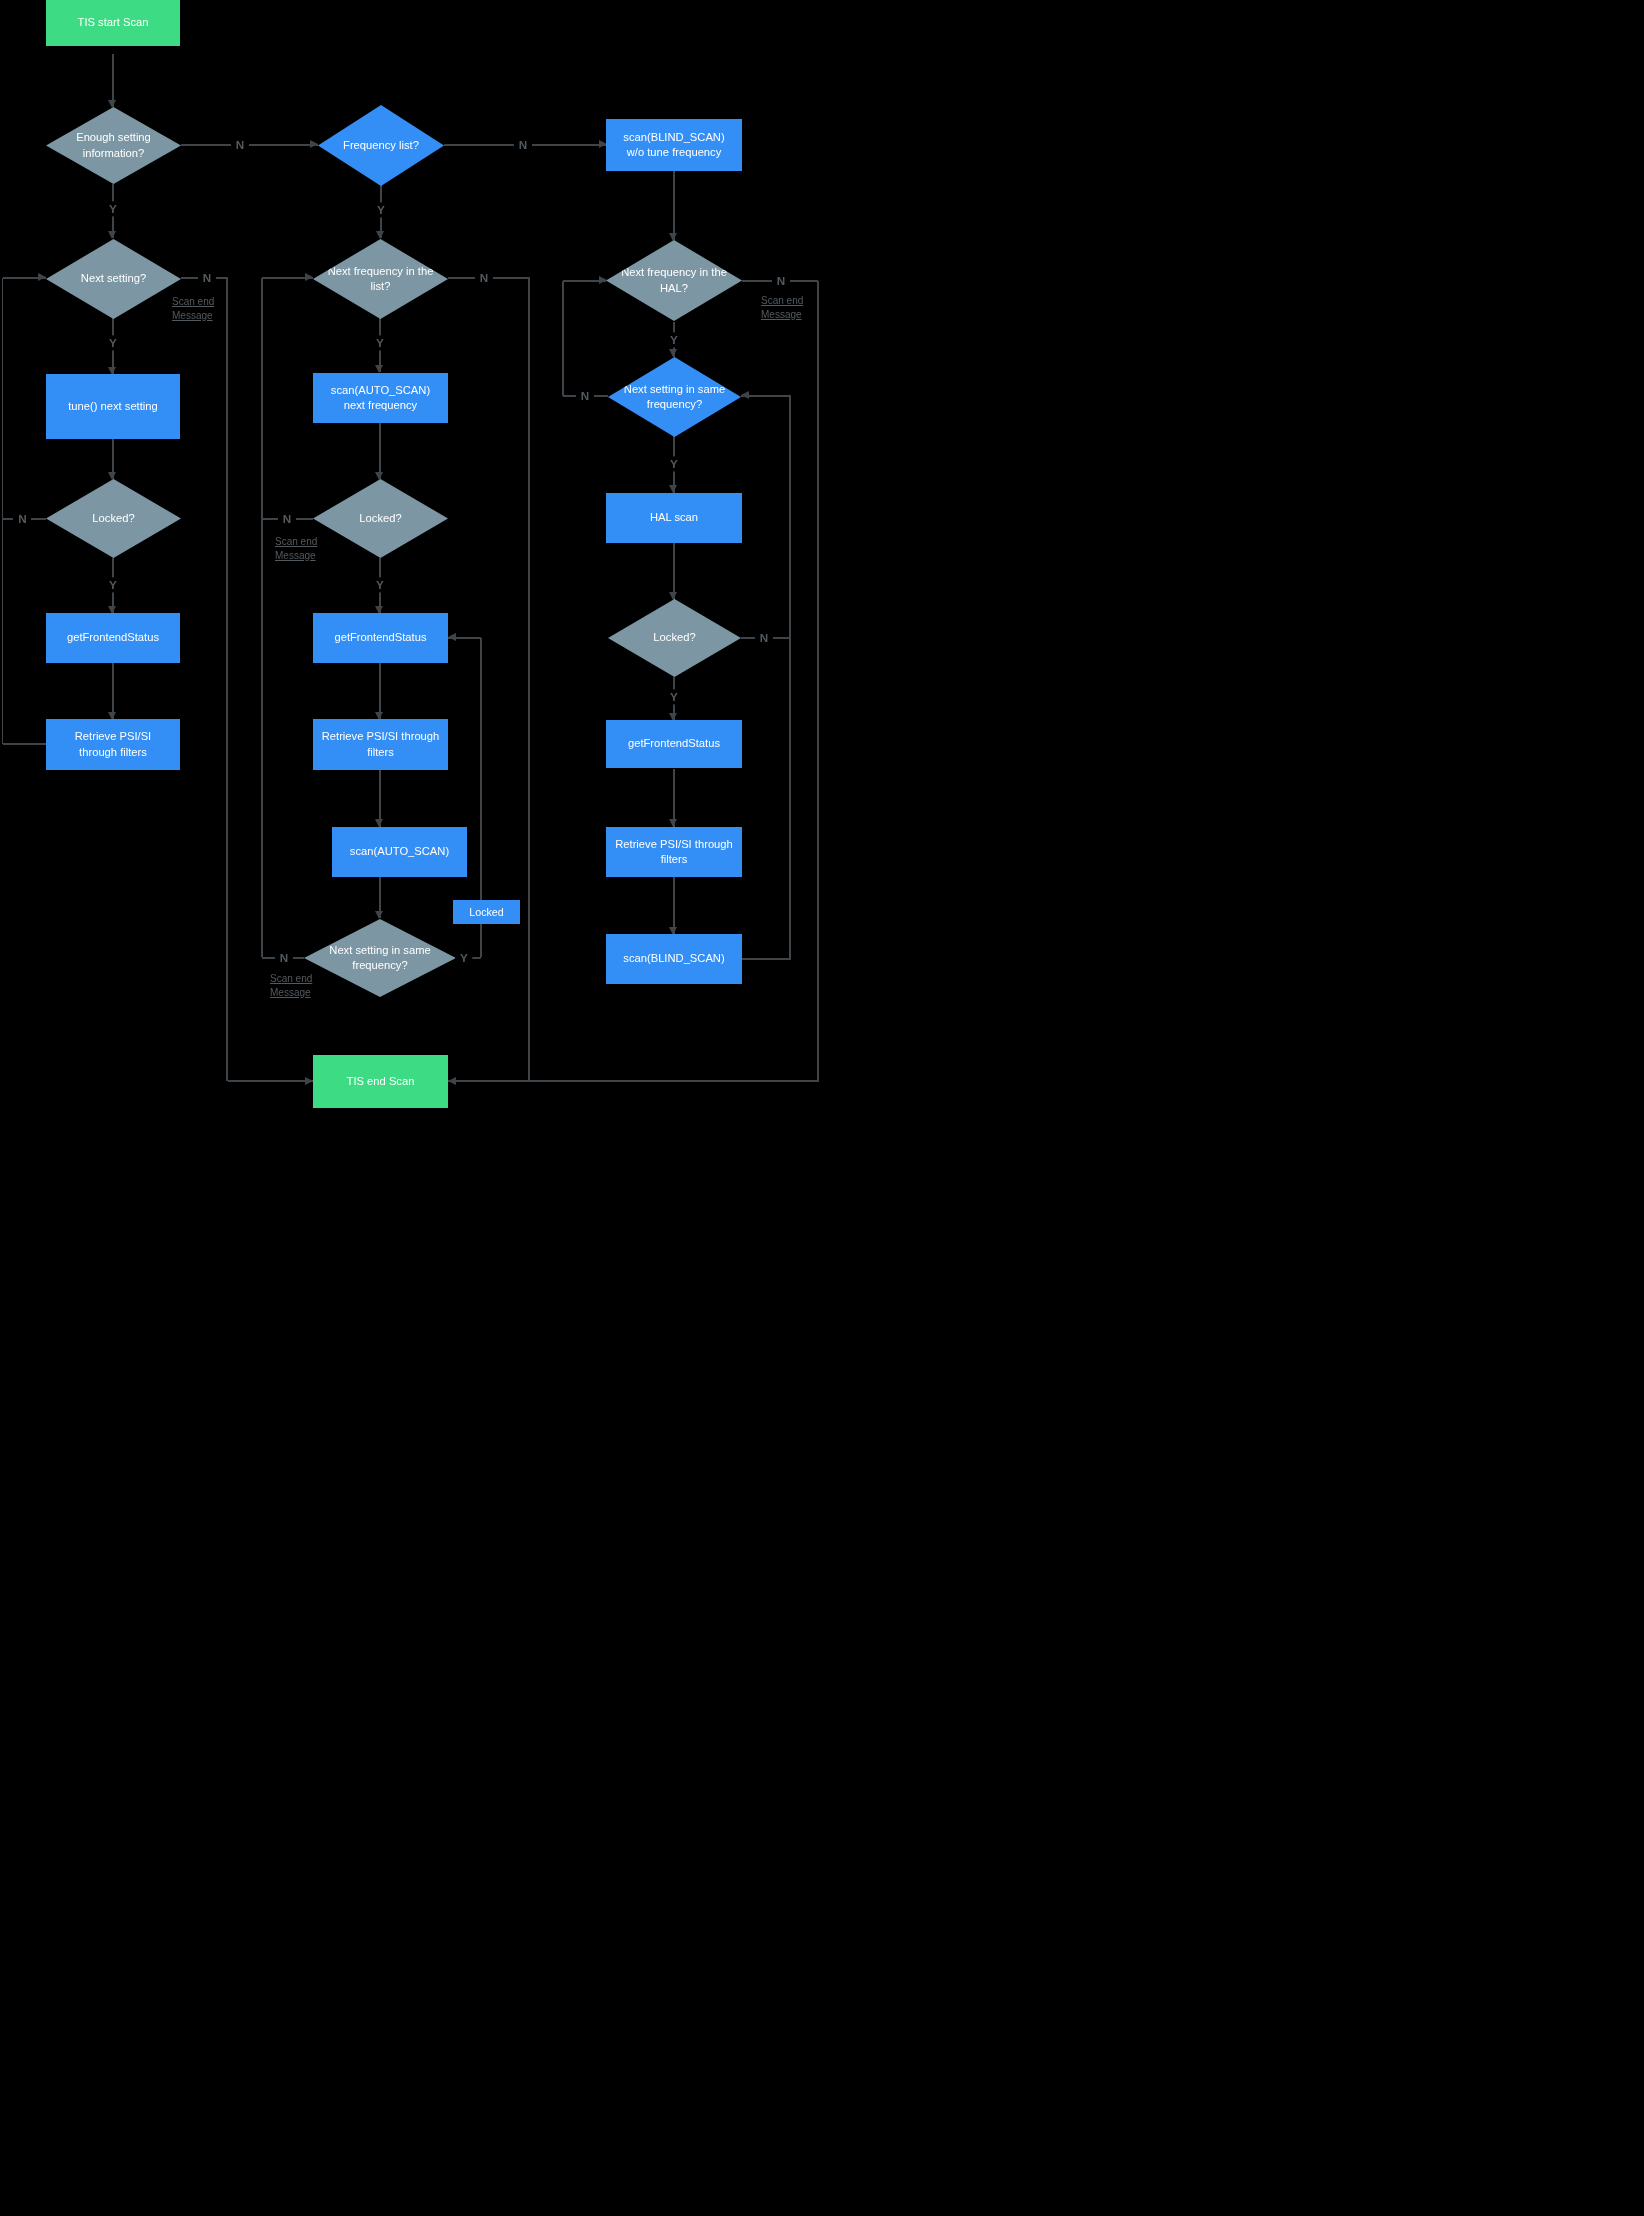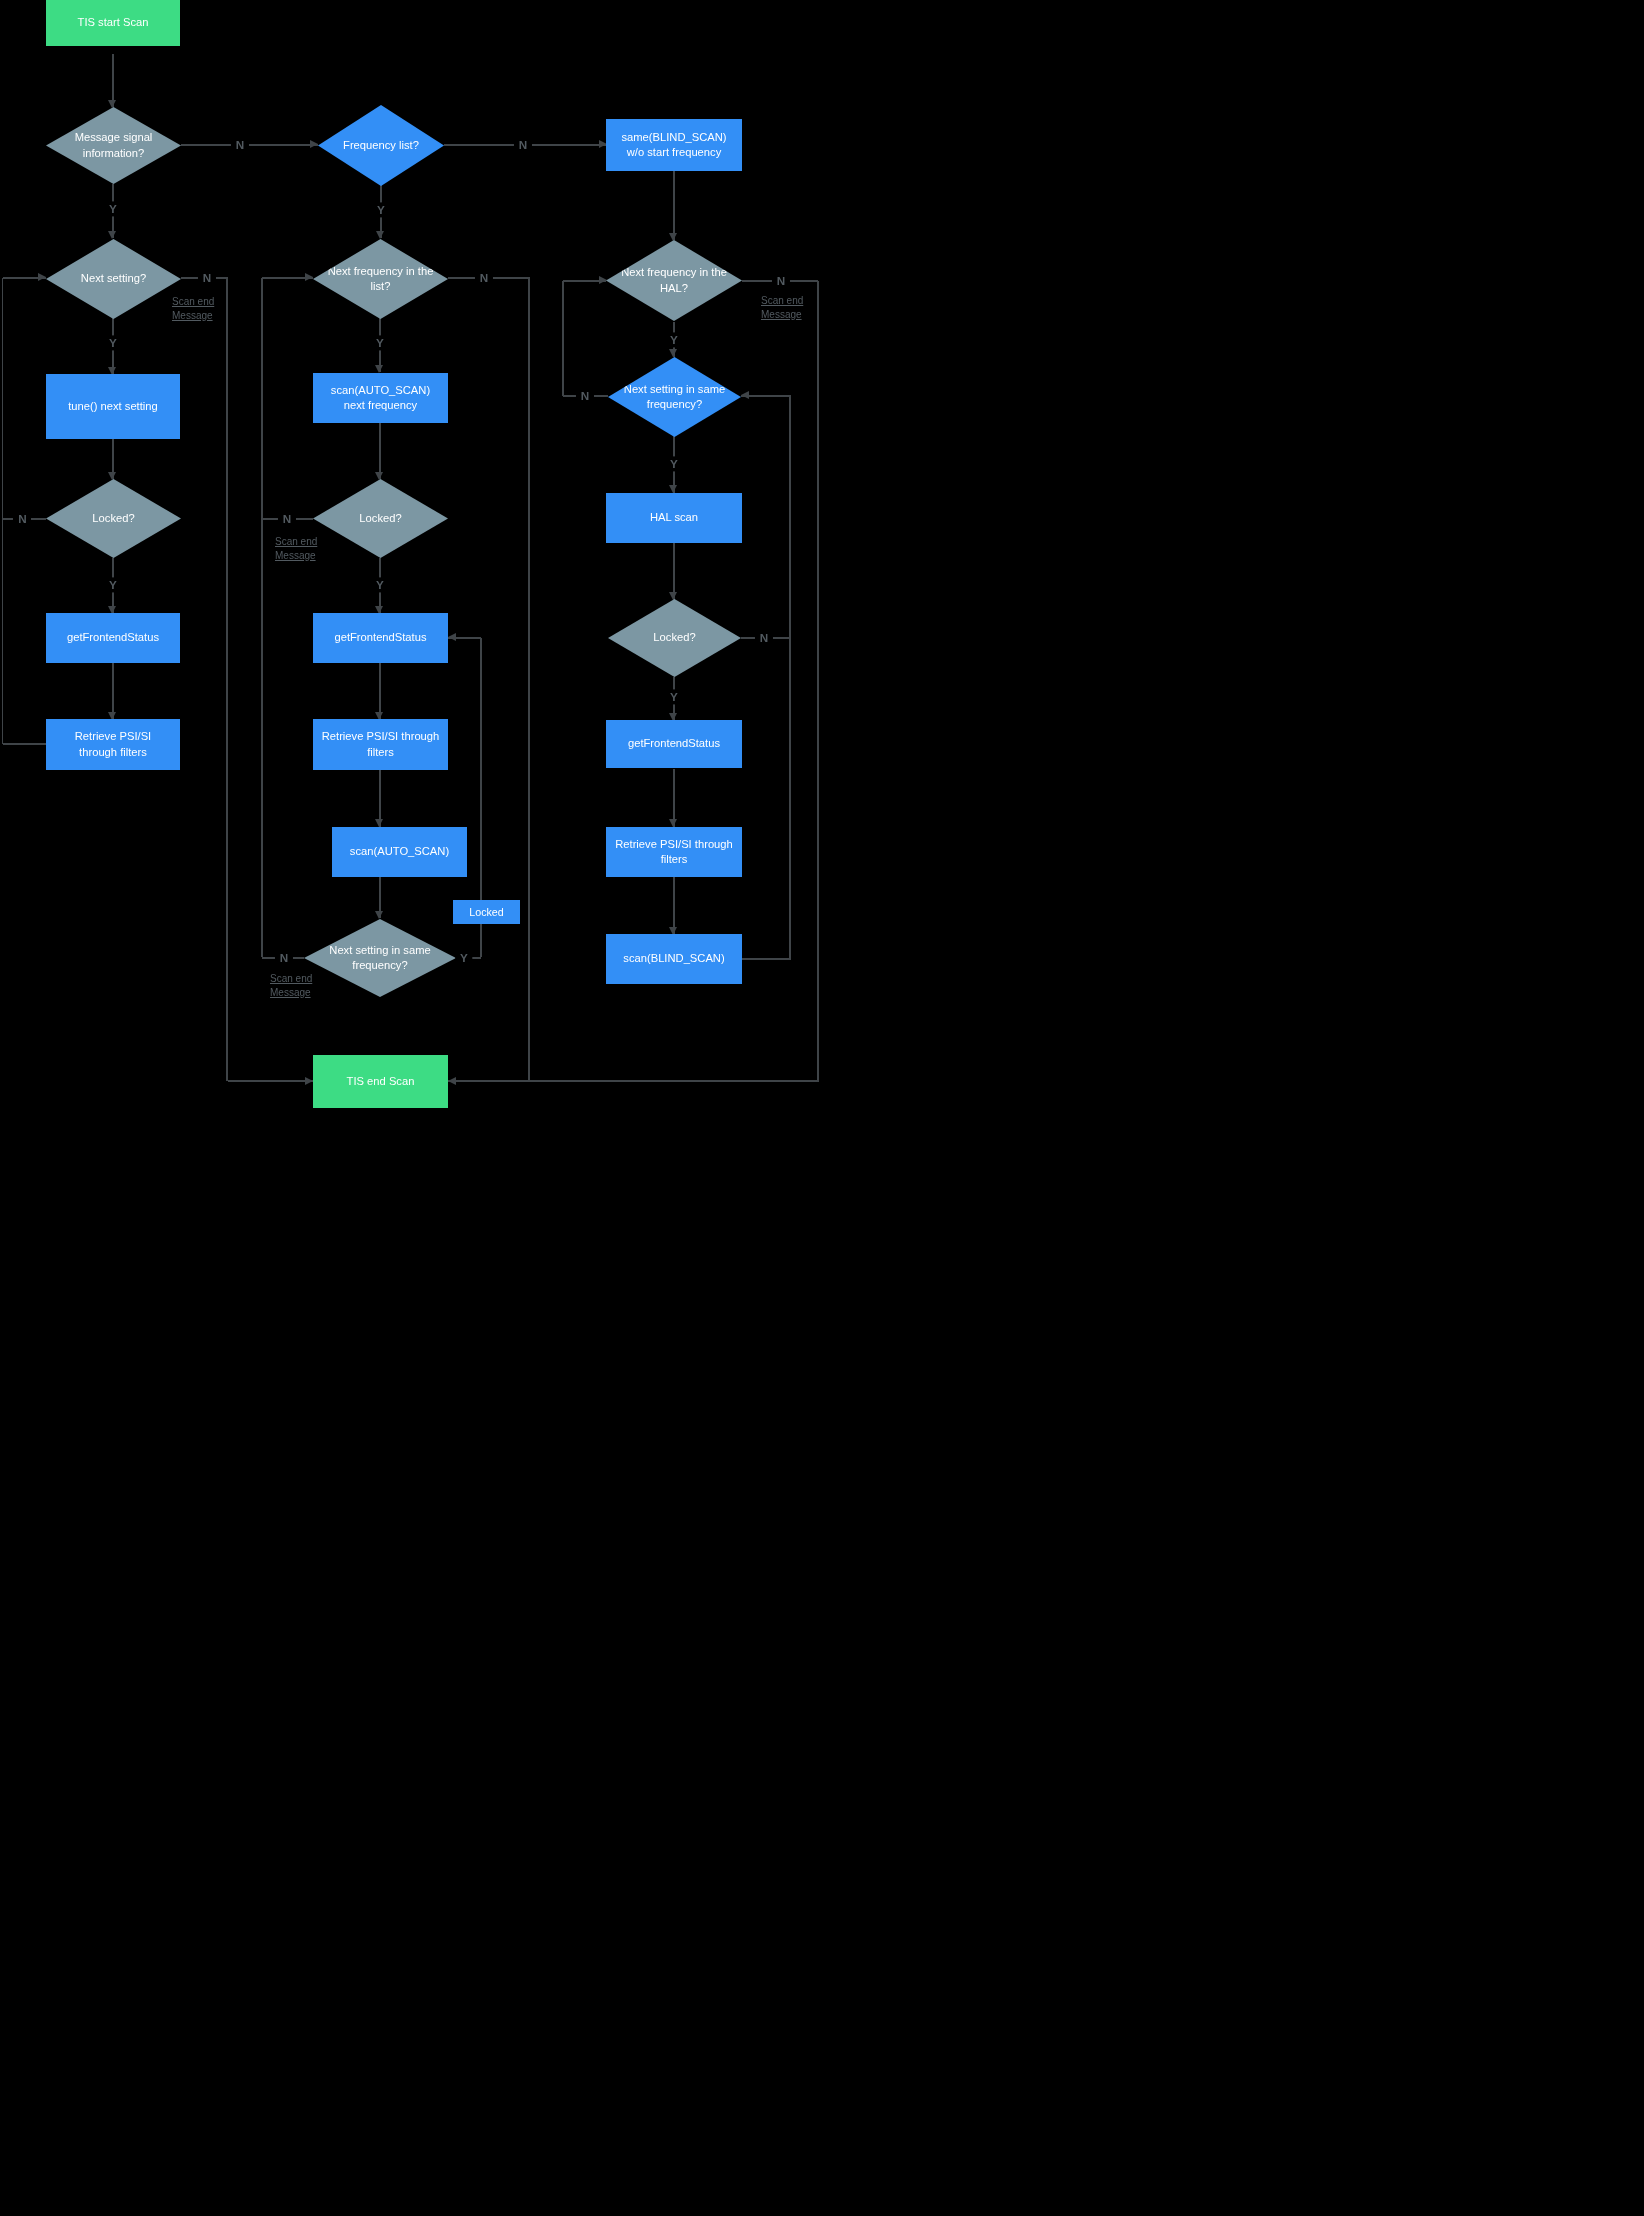--- a/index.html
+++ b/index.html
@@ -111,21 +111,21 @@
   <div class="arr arr-d" style="left:669px;top:819px"></div>
   <div class="arr arr-d" style="left:669px;top:927px"></div>
   <div class="arr arr-l" style="left:741px;top:391px"></div>
   <div class="arr arr-r" style="left:305px;top:1077px"></div>
   <div class="arr arr-l" style="left:448px;top:1077px"></div>
 
   <div class="node rect green" style="left:46px;top:0;width:134px;height:46px">
     <span class="node-text">TIS start Scan</span>
   </div>
   <div class="node diamond slate" style="left:46px;top:107px;width:135px;height:77px">
-    <span class="node-text">Message signal information?</span>
+    <span class="node-text">Enough setting information?</span>
   </div>
   <div class="node diamond slate" style="left:46px;top:239px;width:135px;height:80px">
     <span class="node-text">Next setting?</span>
   </div>
   <div class="node rect blue" style="left:46px;top:374px;width:134px;height:65px">
     <span class="node-text">tune() next setting</span>
   </div>
   <div class="node diamond slate" style="left:46px;top:479px;width:135px;height:79px">
     <span class="node-text">Locked?</span>
   </div>
@@ -161,21 +161,21 @@
     <span class="node-text" style="padding:0 2.1px">Locked</span>
   </div>
   <div class="node diamond slate" style="left:304px;top:919px;width:152px;height:78px">
     <span class="node-text">Next setting in same frequency?</span>
   </div>
   <div class="node rect green" style="left:313px;top:1055px;width:135px;height:53px">
     <span class="node-text">TIS end Scan</span>
   </div>
 
   <div class="node rect blue" style="left:606px;top:119px;width:136px;height:52px">
-    <span class="node-text">same(BLIND_SCAN) w/o start frequency</span>
+    <span class="node-text">scan(BLIND_SCAN) w/o tune frequency</span>
   </div>
   <div class="node diamond slate" style="left:606px;top:240px;width:136px;height:81px">
     <span class="node-text">Next frequency in the HAL?</span>
   </div>
   <div class="node diamond blue" style="left:608px;top:357px;width:133px;height:80px">
     <span class="node-text">Next setting in same frequency?</span>
   </div>
   <div class="node rect blue" style="left:606px;top:493px;width:136px;height:50px">
     <span class="node-text">HAL scan</span>
   </div>

